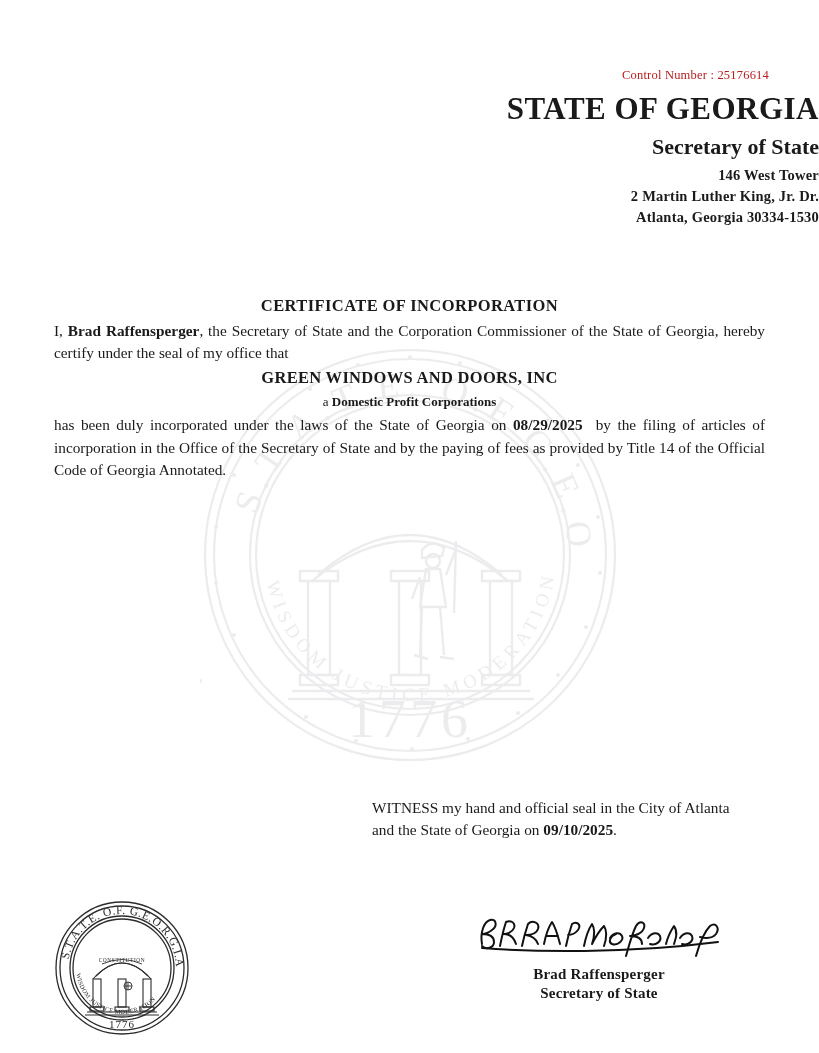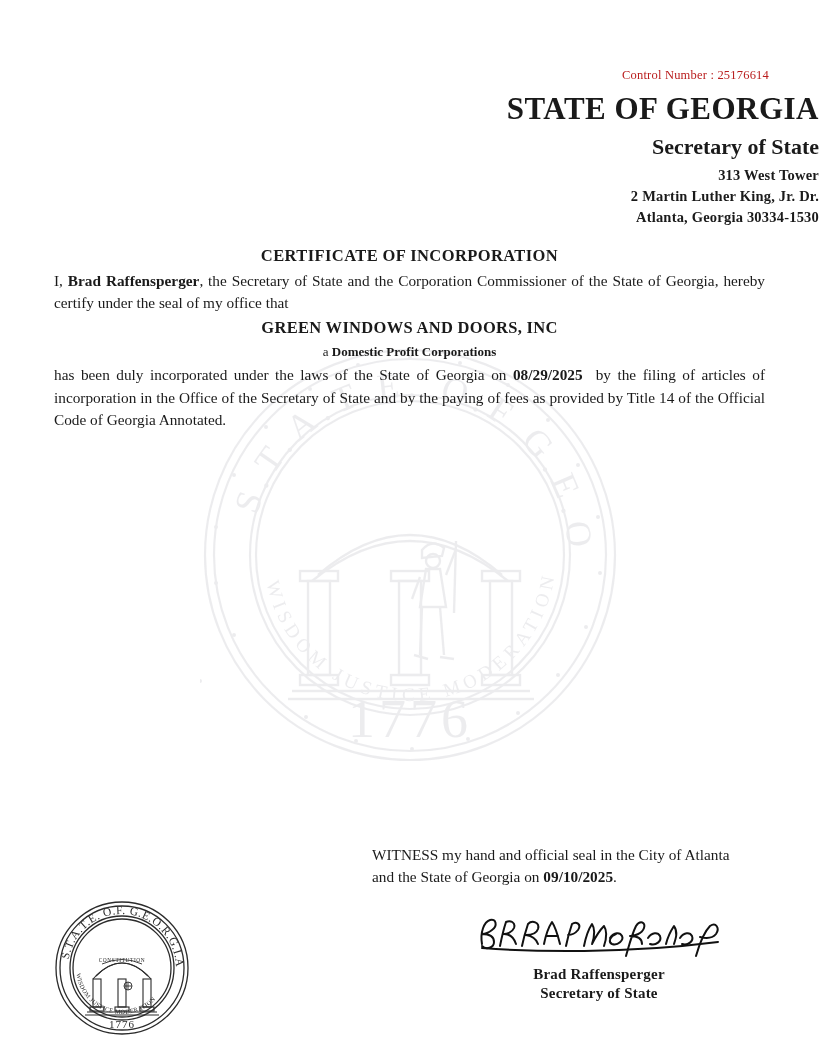--- a/index.html
+++ b/index.html
@@ -74,21 +74,21 @@
     letter-spacing: 0.2px;
   }
   .addr-block { margin-top: 6px; }
 
   
   .cert-title {
     text-align: center;
     font-size: 16.5px;
     font-weight: bold;
     letter-spacing: 0.4px;
-    margin-top: 19px;
+    margin-top: 69px;
   }
 
   
   .body-wrap {
     margin: 0 50px;
   }
   p.para {
     font-size: 15.3px;
     line-height: 1.45;
     text-align: justify;
@@ -111,21 +111,21 @@
   .entity-type {
     font-size: 13px;
     margin-top: 6px;
   }
   .entity-type .b { font-weight: bold; }
 
   
   .witness {
     position: absolute;
     left: 372px;
-    top: 844px;
+    top: 797px;
     width: 400px;
     font-size: 15.3px;
     line-height: 1.45;
     z-index: 2;
     font-family: Liberation Serif, serif;
   }
 
   
   .bottom-seal {
     position: absolute;
@@ -240,21 +240,21 @@
   </div>
 
   <div class="content">
 
     <div class="control-number">Control Number : 25176614</div>
 
     <div class="header">
       <div class="state-title">STATE OF GEORGIA</div>
       <div class="sos-title">Secretary of State</div>
       <div class="addr-block">
-        <div class="addr-line">313 West Tower</div>
+        <div class="addr-line">146 West Tower</div>
         <div class="addr-line">2 Martin Luther King, Jr. Dr.</div>
         <div class="addr-line">Atlanta, Georgia 30334-1530</div>
       </div>
     </div>
 
     <div class="cert-title">CERTIFICATE OF INCORPORATION</div>
 
     <div class="body-wrap">
       <p class="para para-1"><span>I,</span> <span class="b">Brad Raffensperger</span><span>, the Secretary of State and the Corporation Commissioner of the State of Georgia, hereby certify under the seal of my office that</span></p>
 

